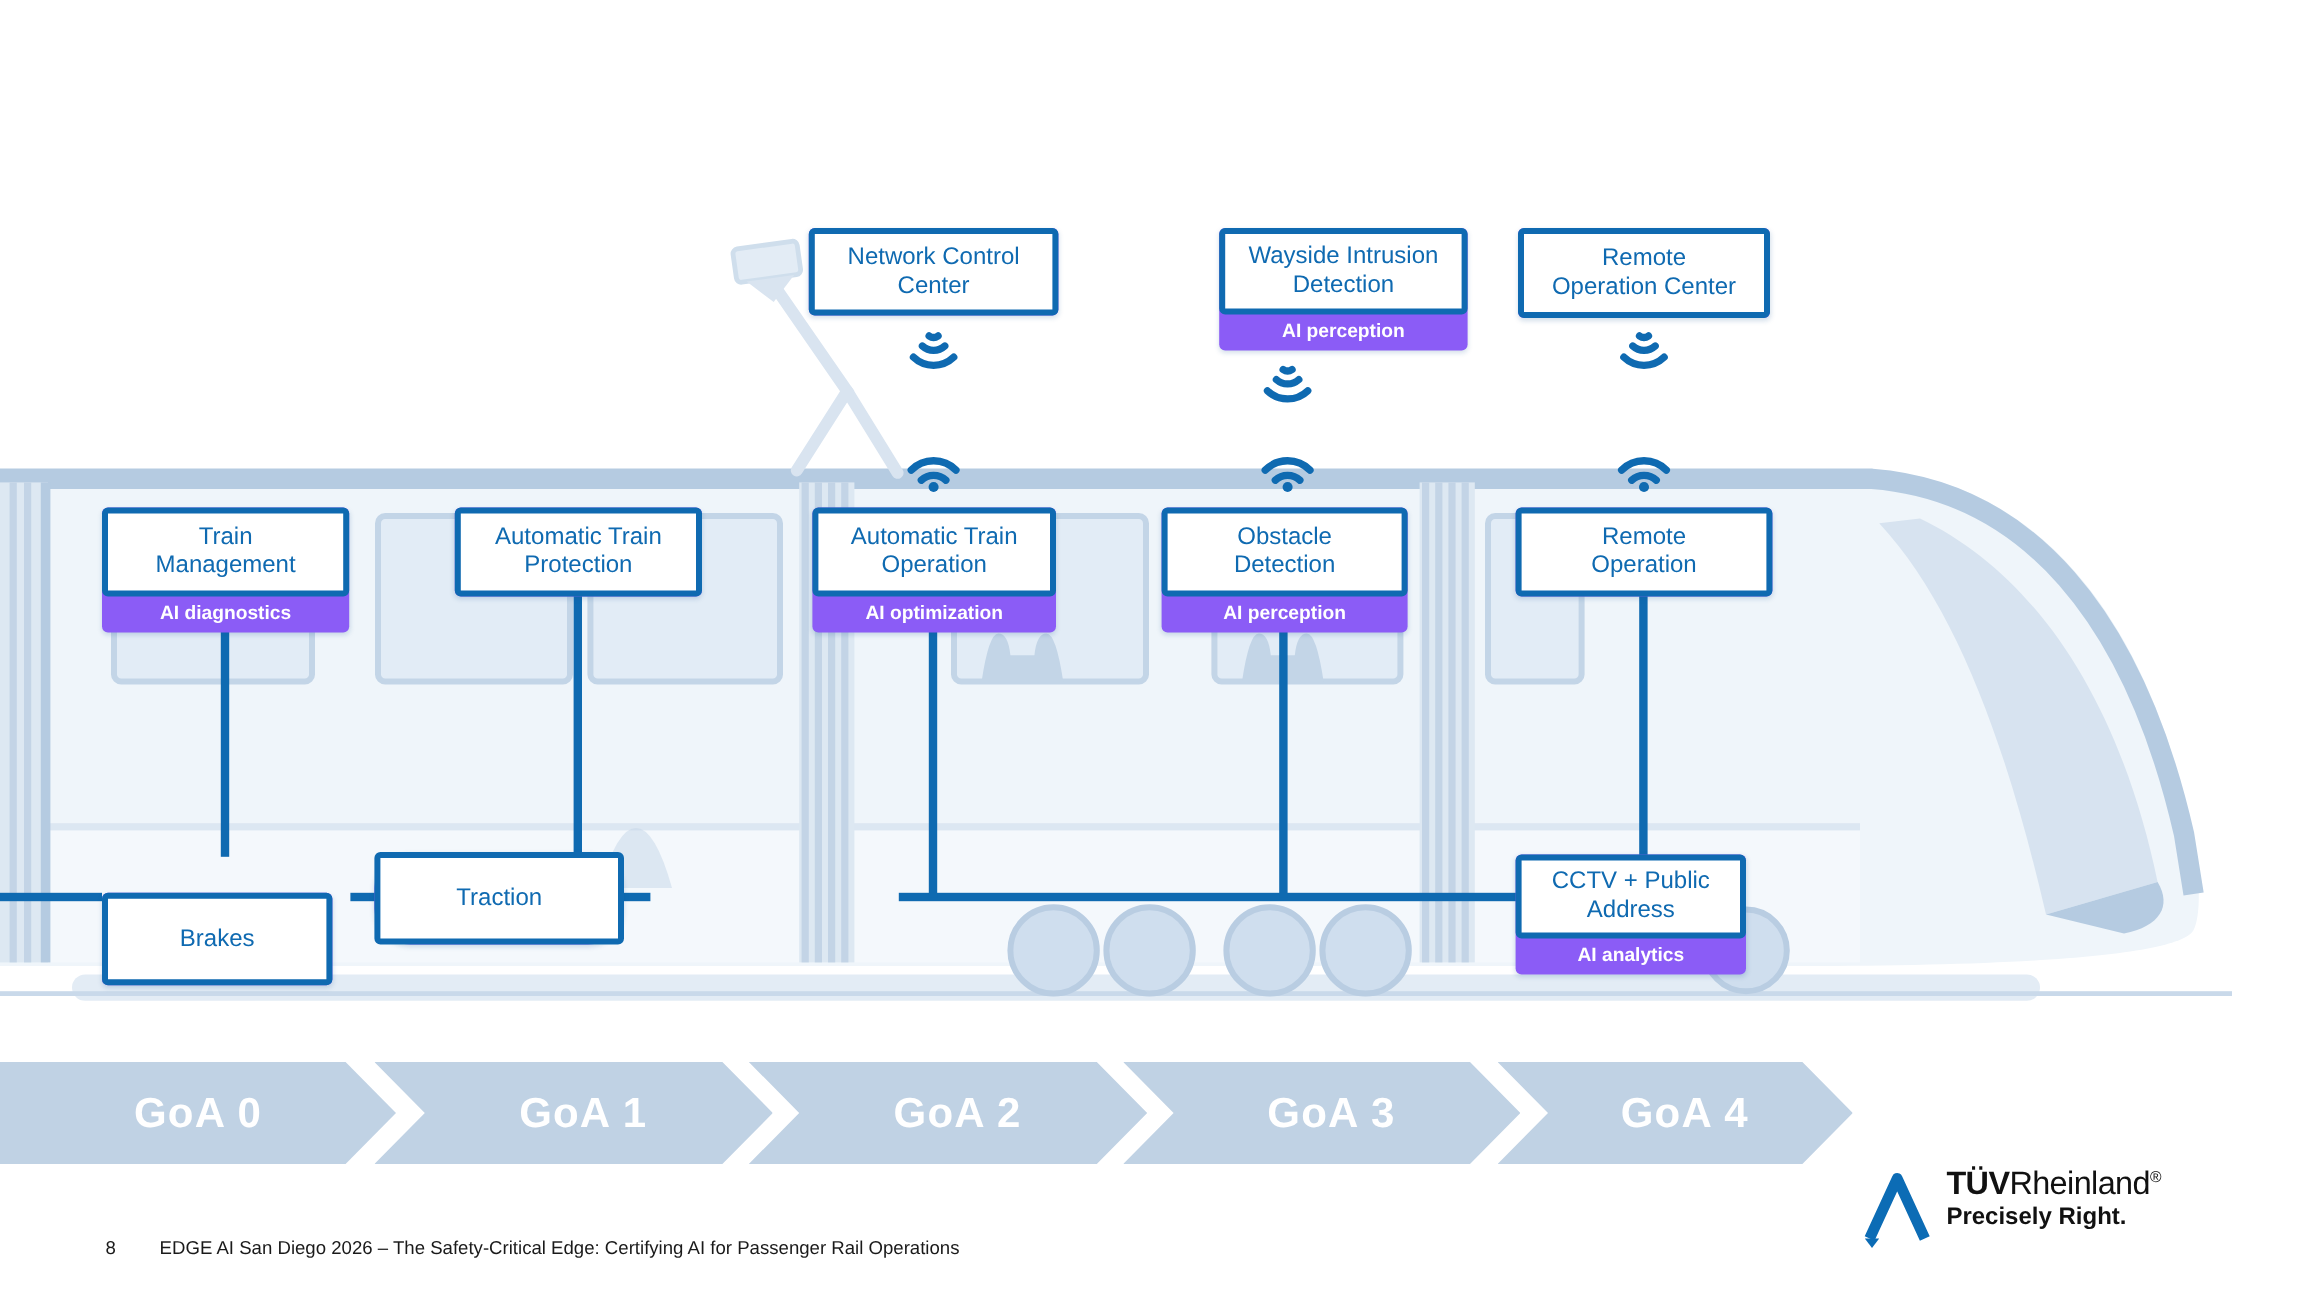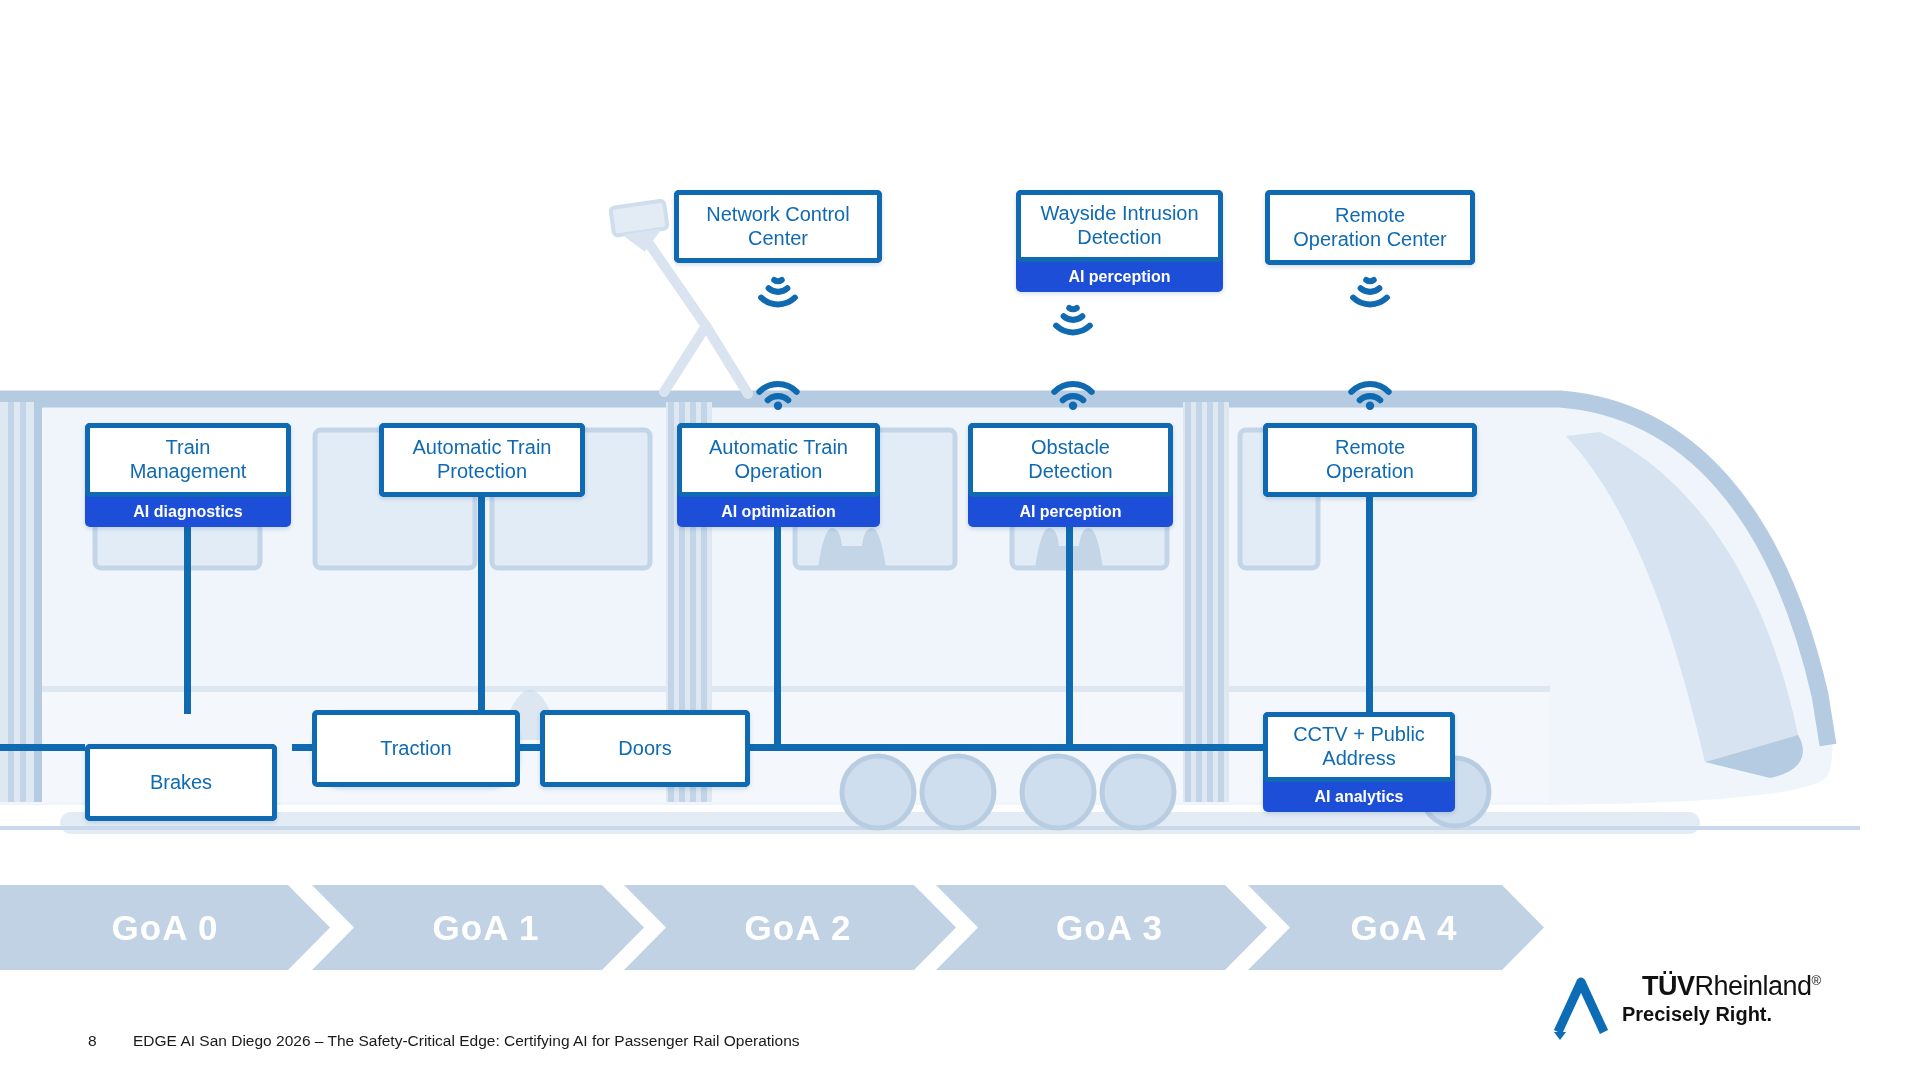--- a/index.html
+++ b/index.html
@@ -4,21 +4,21 @@
 <style>
   html,body{margin:0;padding:0;background:#ffffff;}
   #slide{
     position:relative;width:1920px;height:1080px;background:#ffffff;overflow:hidden;
     font-family:"Liberation Sans","DejaVu Sans",sans-serif;
   }
   .abs{position:absolute;}
   
   #title{left:90px;top:55px;font-size:46px;font-weight:bold;color:#0f6ab1;letter-spacing:-0.5px;z-index:6;}
   
-  .unit{z-index:5;background:#1d4ed8;border-radius:5px;box-shadow:0 2px 4px rgba(15,80,140,0.18);}
+  .unit{z-index:5;background:#8b5cf6;border-radius:5px;box-shadow:0 2px 4px rgba(15,80,140,0.18);}
   .unit-label{
     background:#ffffff;border:5px solid #0f6ab1;border-radius:5px;
     display:flex;align-items:center;justify-content:center;text-align:center;
     color:#0f6ab1;font-size:20px;line-height:1.18;white-space:pre-line;box-sizing:border-box;
   }
   .unit-badge{
     height:30px;display:flex;align-items:center;justify-content:center;
     color:#ffffff;font-size:16px;font-weight:bold;
   }
   
@@ -32,21 +32,21 @@
     color:#ffffff;font-size:35px;font-weight:bold;letter-spacing:1px;
   }
   .goa-first{clip-path:polygon(0 0,calc(100% - 42px) 0,100% 50%,calc(100% - 42px) 100%,0 100%);}
   .goa-mid{clip-path:polygon(0 0,calc(100% - 42px) 0,100% 50%,calc(100% - 42px) 100%,0 100%,42px 50%);padding-left:16px;box-sizing:border-box;}
   
   #footer{left:88px;top:1032px;font-size:15.5px;color:#1a1a1a;z-index:6;}
   #footer .pagenum{display:inline-block;width:45px;}
   
   #logo{left:1550px;top:972px;z-index:6;display:flex;align-items:flex-start;}
   #logo-text{margin-left:10px;color:#111111;}
-  #logo-line1{font-size:27px;letter-spacing:-0.5px;line-height:1.05;margin-left:20px;}
+  #logo-line1{font-size:27px;letter-spacing:-0.5px;line-height:1.05;}
   #logo-line1 .b{font-weight:bold;}
   #logo-line1 sup{font-size:13px;}
   #logo-line2{font-size:20px;font-weight:bold;margin-top:3px;}
 </style>
 </head>
 <body>
 
 <div id="slide">
 
   <svg class="abs" style="left:0;top:0;z-index:1;" width="1920" height="1080" viewBox="0 0 1920 1080">
@@ -211,23 +211,20 @@
     <div class="unit-label" style="height:74px;">Remote
 Operation</div>
   </div>
 
   <div class="abs unit" style="left:85px;top:744px;width:192px;">
     <div class="unit-label" style="height:77px;">Brakes</div>
   </div>
   <div class="abs unit" style="left:312px;top:710px;width:208px;border-radius:30px;">
     <div class="unit-label" style="height:77px;">Traction</div>
   </div>
-  <div class="abs unit" style="left:540px;top:710px;width:210px;">
-    <div class="unit-label" style="height:77px;">Doors</div>
-  </div>
   <div class="abs unit" style="left:1263px;top:712px;width:192px;">
     <div class="unit-label" style="height:70px;">CCTV + Public
 Address</div>
     <div class="unit-badge">AI analytics</div>
   </div>
 
   <div class="abs goa goa-first" style="left:0;width:330px;">GoA 0</div>
   <div class="abs goa goa-mid" style="left:312px;width:332px;">GoA 1</div>
   <div class="abs goa goa-mid" style="left:624px;width:332px;">GoA 2</div>
   <div class="abs goa goa-mid" style="left:936px;width:331px;">GoA 3</div>

